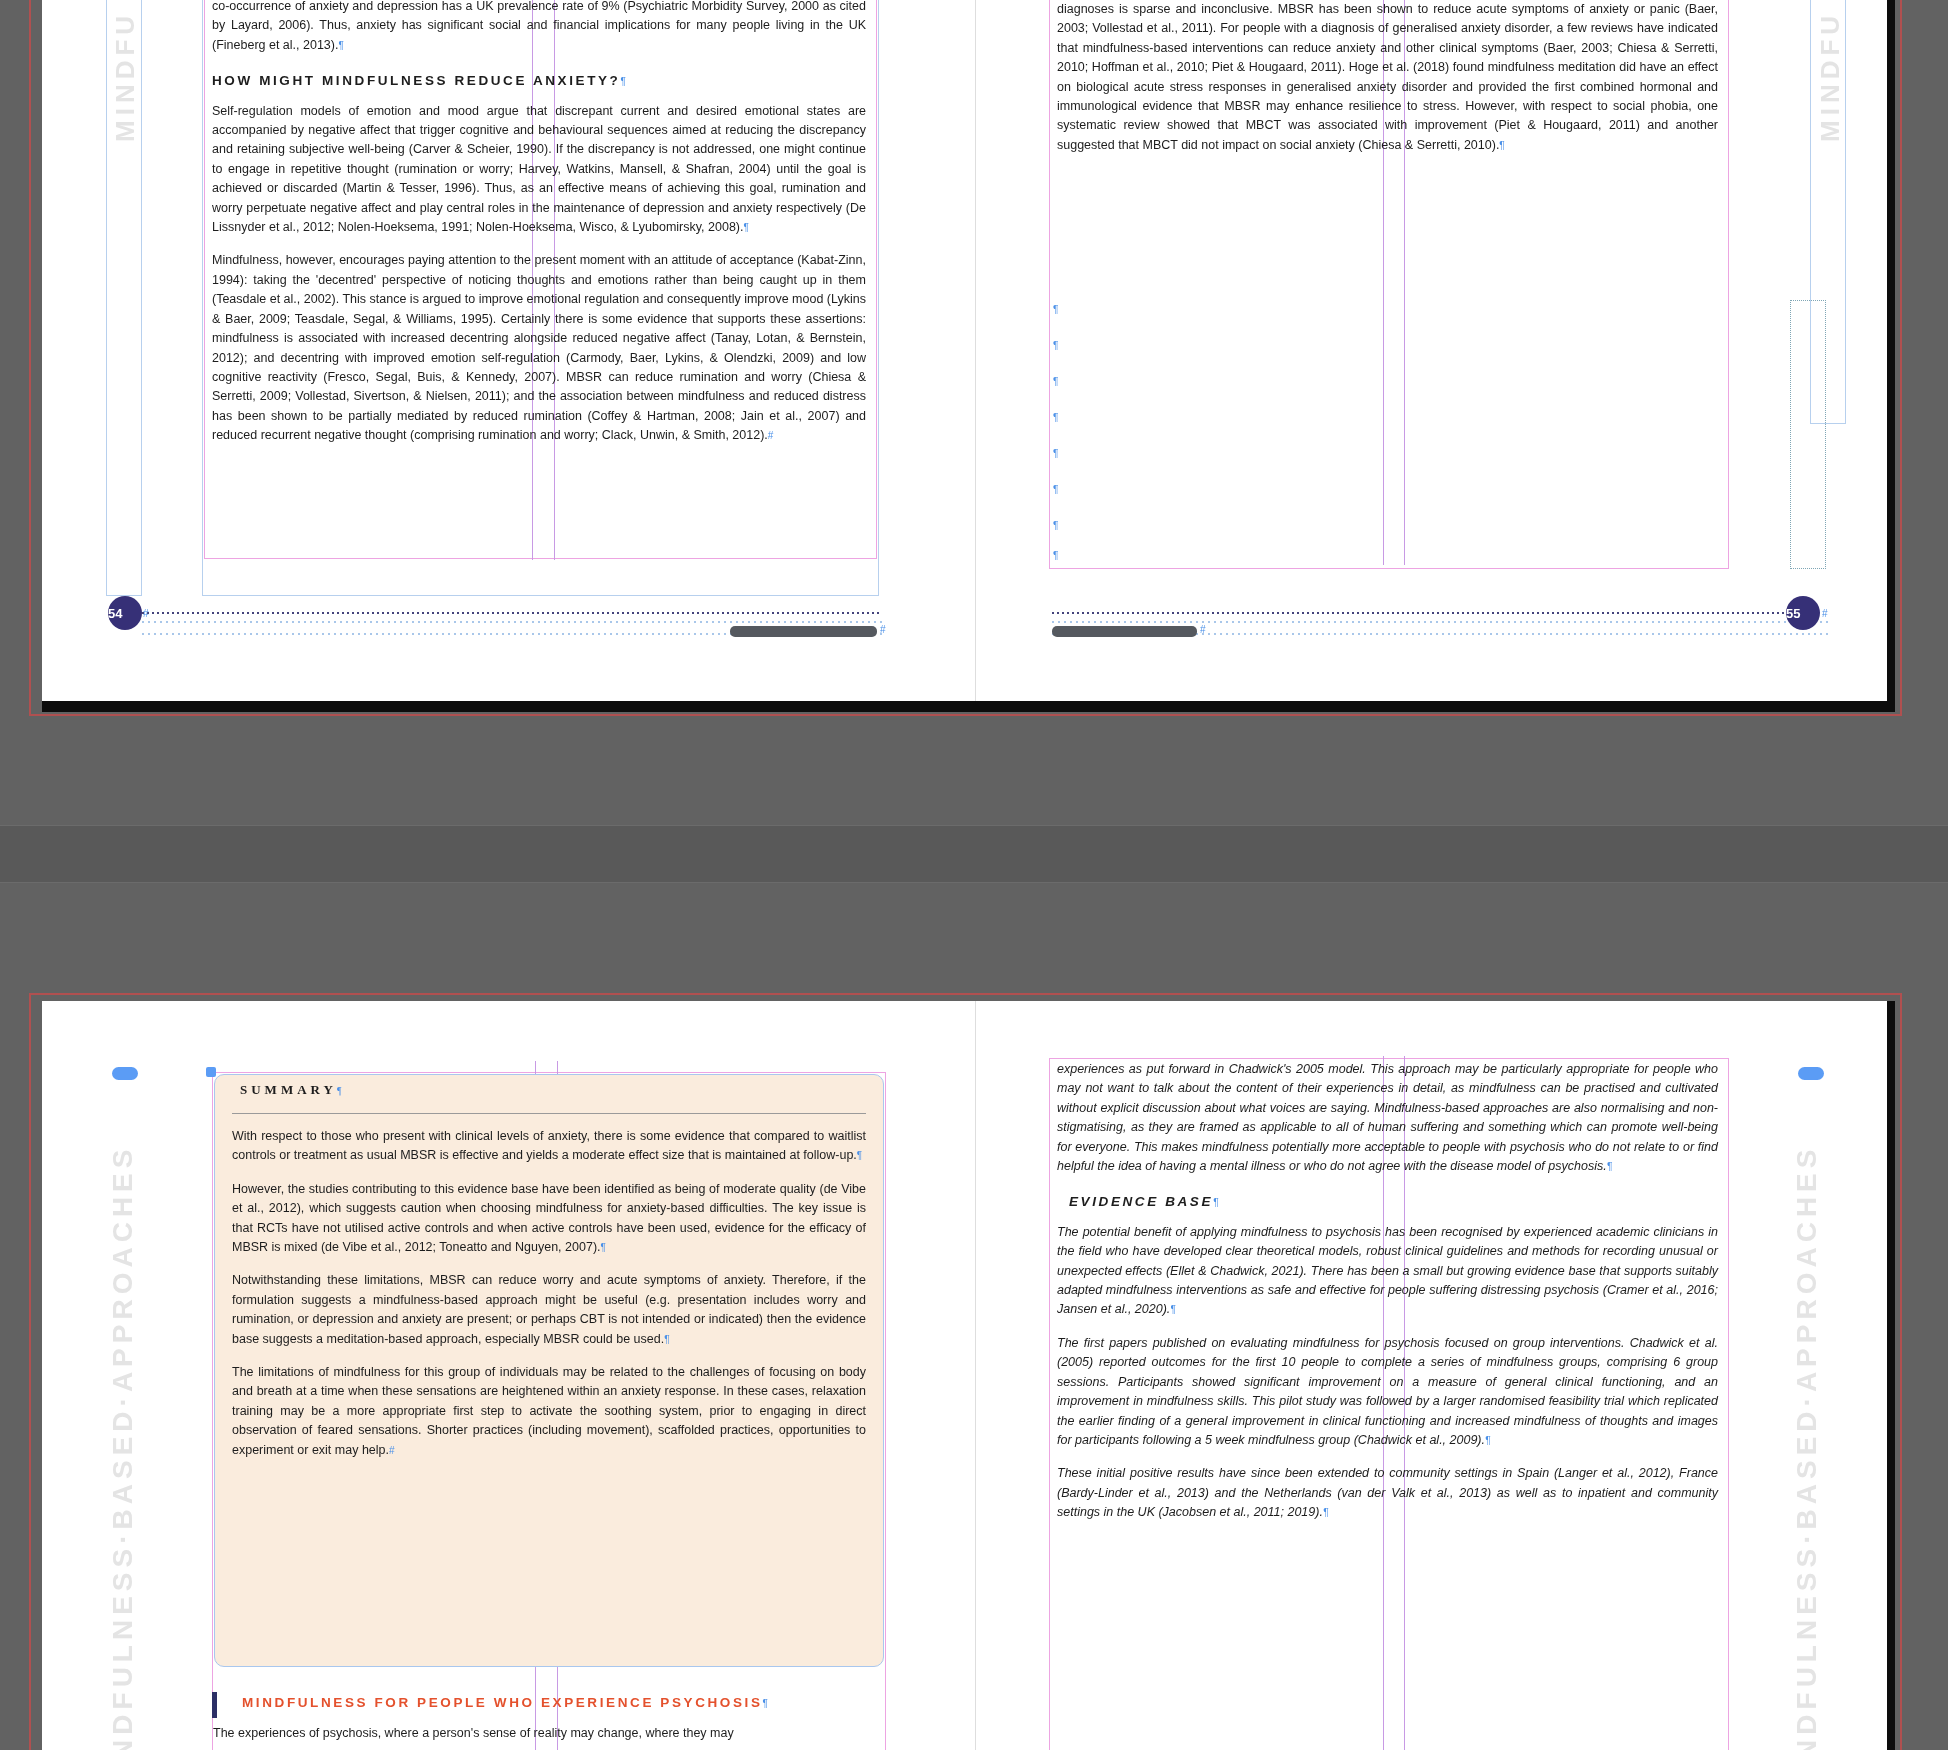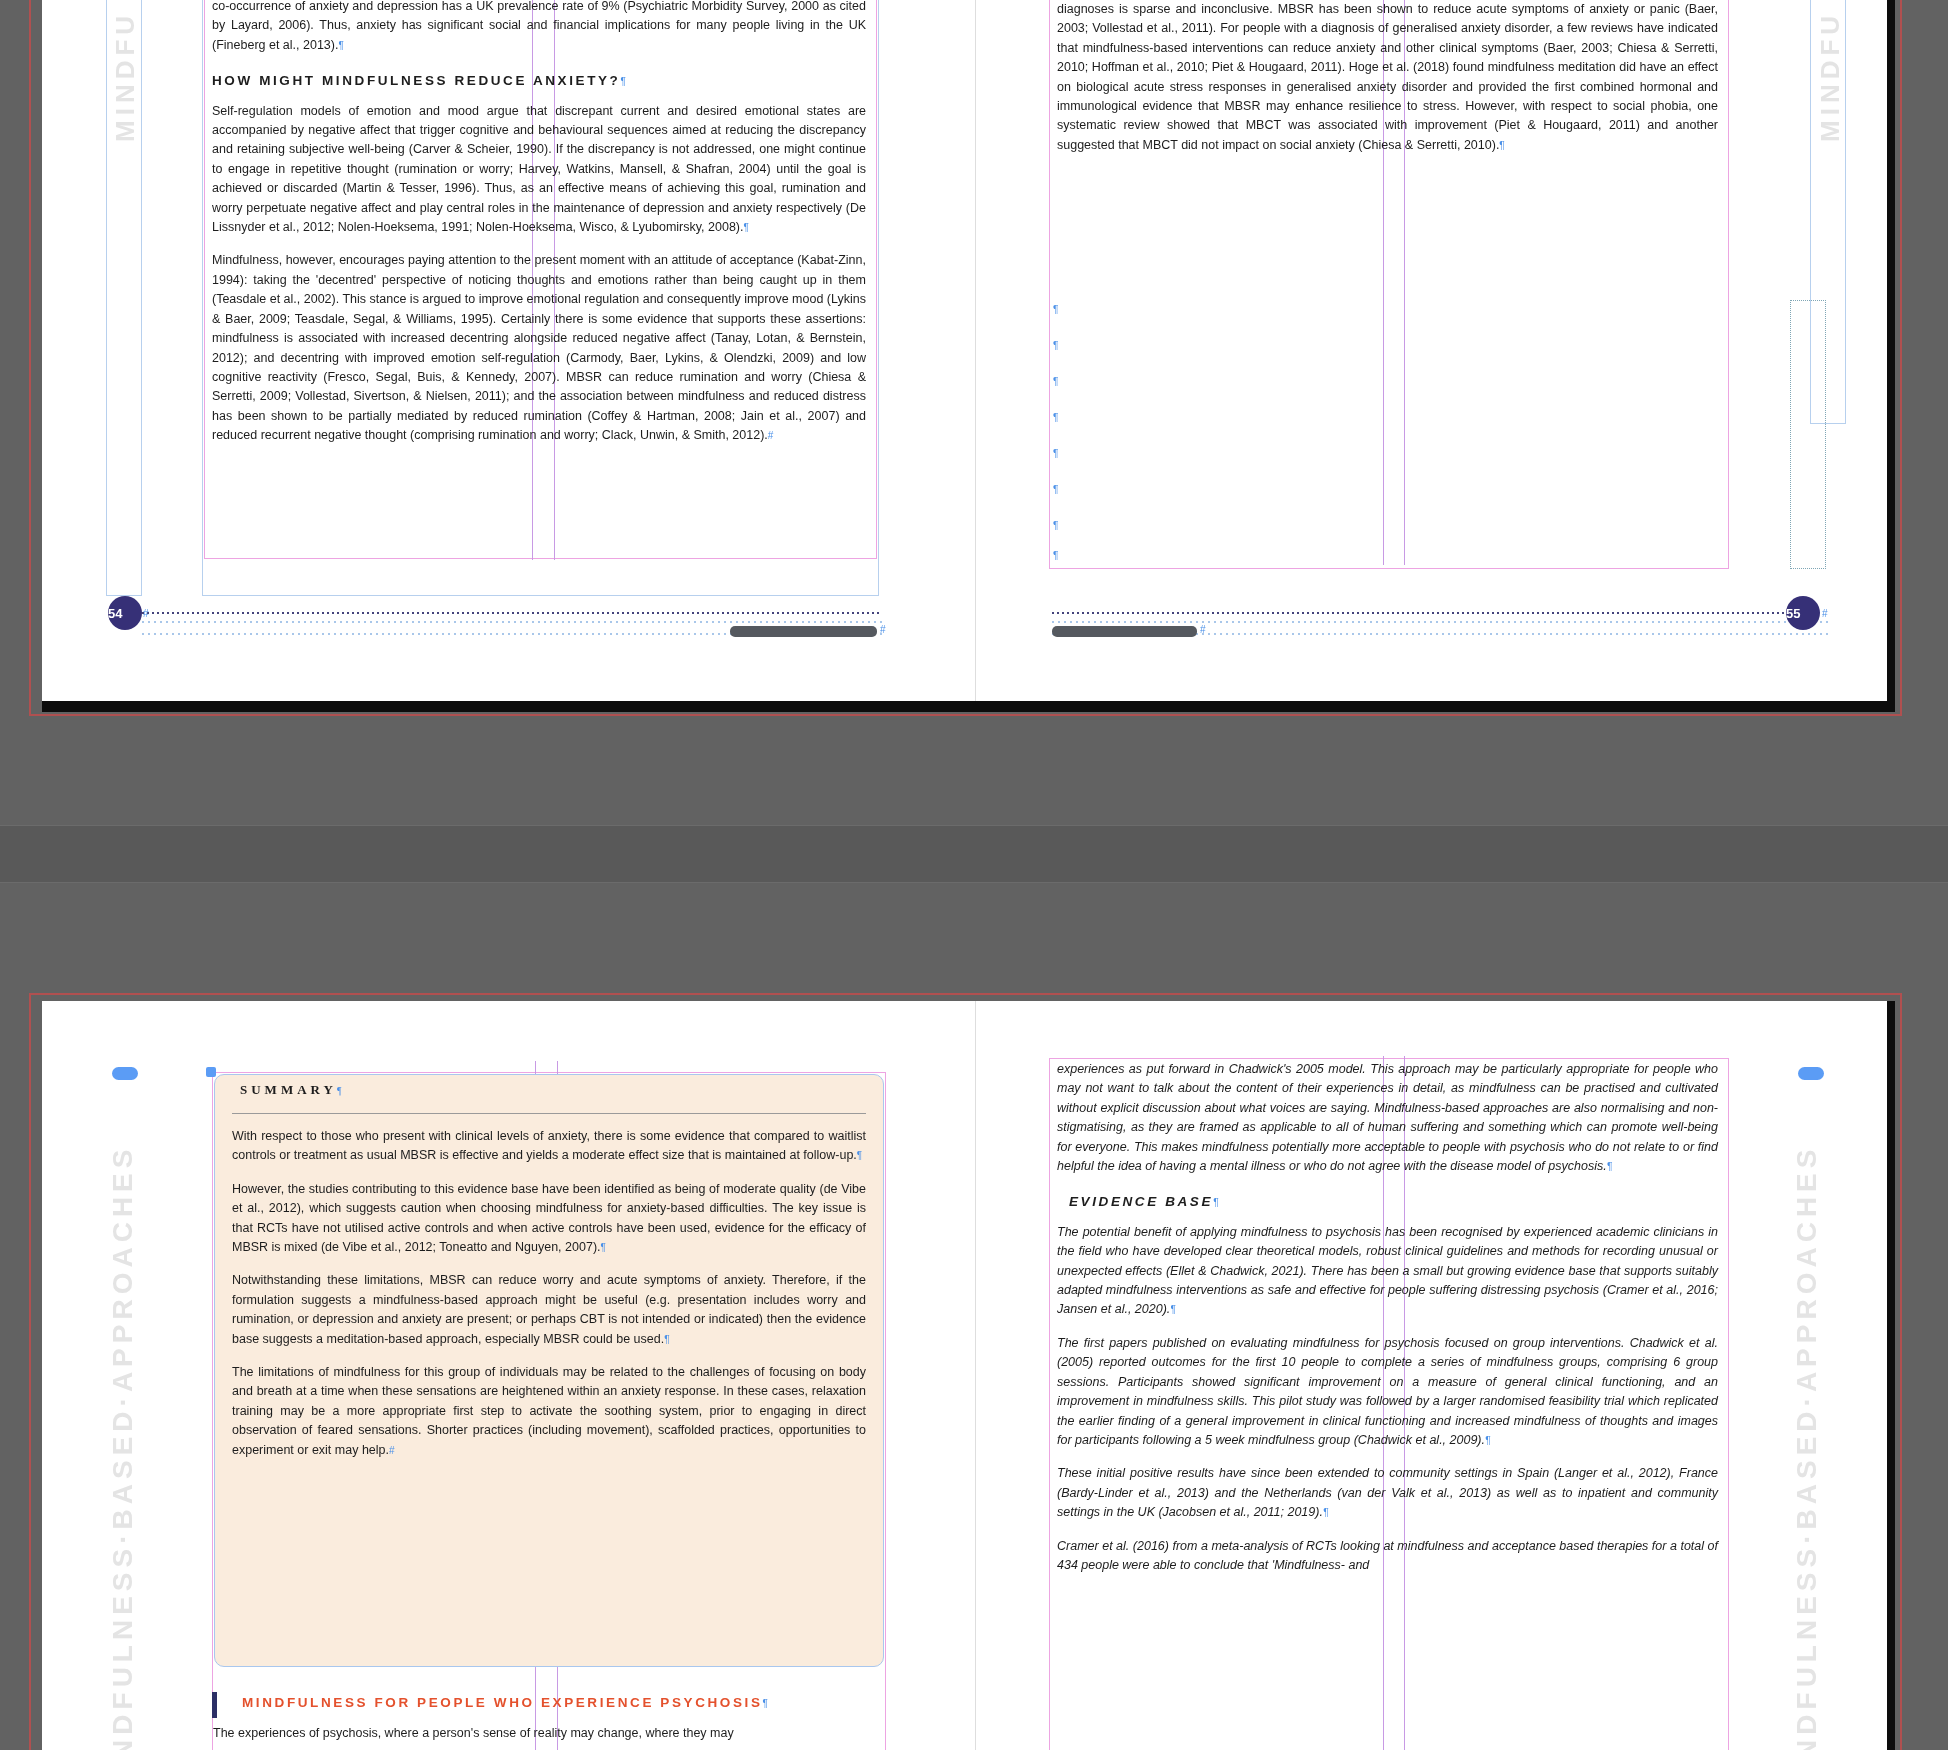--- a/index.html
+++ b/index.html
@@ -150,21 +150,20 @@
     <div class="frame-magenta-open" style="left:1007px;top:57px;width:678px;height:692px;"></div>
     <div class="guide-v" style="left:1341px;top:55px;height:694px;"></div>
     <div class="guide-v" style="left:1362px;top:55px;height:694px;"></div>
 
     <div class="body-text" style="position:absolute;left:1015px;top:59px;width:661px;font-style:italic;">
       <p><span>experiences as put forward in Chadwick's 2005 model. This approach may be particularly appropriate for people who may not want to talk about the content of their experiences in detail, as mindfulness can be practised and cultivated without explicit discussion about what voices are saying. Mindfulness-based approaches are also normalising and non-stigmatising, as they are framed as applicable to all of human suffering and something which can promote well-being for everyone. This makes mindfulness potentially more acceptable to people with psychosis who do not relate to or find helpful the idea of having a mental illness or who do not agree with the disease model of psychosis.</span><span class="hc">¶</span></p>
       <div class="h-section" style="margin:16px 0 10px 0;padding-left:12px;"><span>EVIDENCE BASE</span><span class="hc">¶</span></div>
       <p><span>The potential benefit of applying mindfulness to psychosis has been recognised by experienced academic clinicians in the field who have developed clear theoretical models, robust clinical guidelines and methods for recording unusual or unexpected effects (Ellet &amp; Chadwick, 2021). There has been a small but growing evidence base that supports suitably adapted mindfulness interventions as safe and effective for people suffering distressing psychosis (Cramer et al., 2016; Jansen et al., 2020).</span><span class="hc">¶</span></p>
       <p><span>The first papers published on evaluating mindfulness for psychosis focused on group interventions. Chadwick et al. (2005) reported outcomes for the first 10 people to complete a series of mindfulness groups, comprising 6 group sessions. Participants showed significant improvement on a measure of general clinical functioning, and an improvement in mindfulness skills. This pilot study was followed by a larger randomised feasibility trial which replicated the earlier finding of a general improvement in clinical functioning and increased mindfulness of thoughts and images for participants following a 5 week mindfulness group (Chadwick et al., 2009).</span><span class="hc">¶</span></p>
       <p><span>These initial positive results have since been extended to community settings in Spain (Langer et al., 2012), France (Bardy-Linder et al., 2013) and the Netherlands (van der Valk et al., 2013) as well as to inpatient and community settings in the UK (Jacobsen et al., 2011; 2019).</span><span class="hc">¶</span></p>
-      <p><span>Cramer et al. (2016) from a meta-analysis of RCTs looking at mindfulness and acceptance based therapies for a total of 434 people were able to conclude that 'Mindfulness- and</span></p>
     </div>
 
     <div class="blue-pill" style="left:1756px;top:66px;"></div>
     <div class="vtext vtext-big" style="left:1749px;top:800px;">MINDFULNESS·BASED·APPROACHES</div>
   </div>
 
   <div class="black-edge" style="left:1887px;top:1001px;width:8px;height:749px;"></div>
 
 </div>
 

